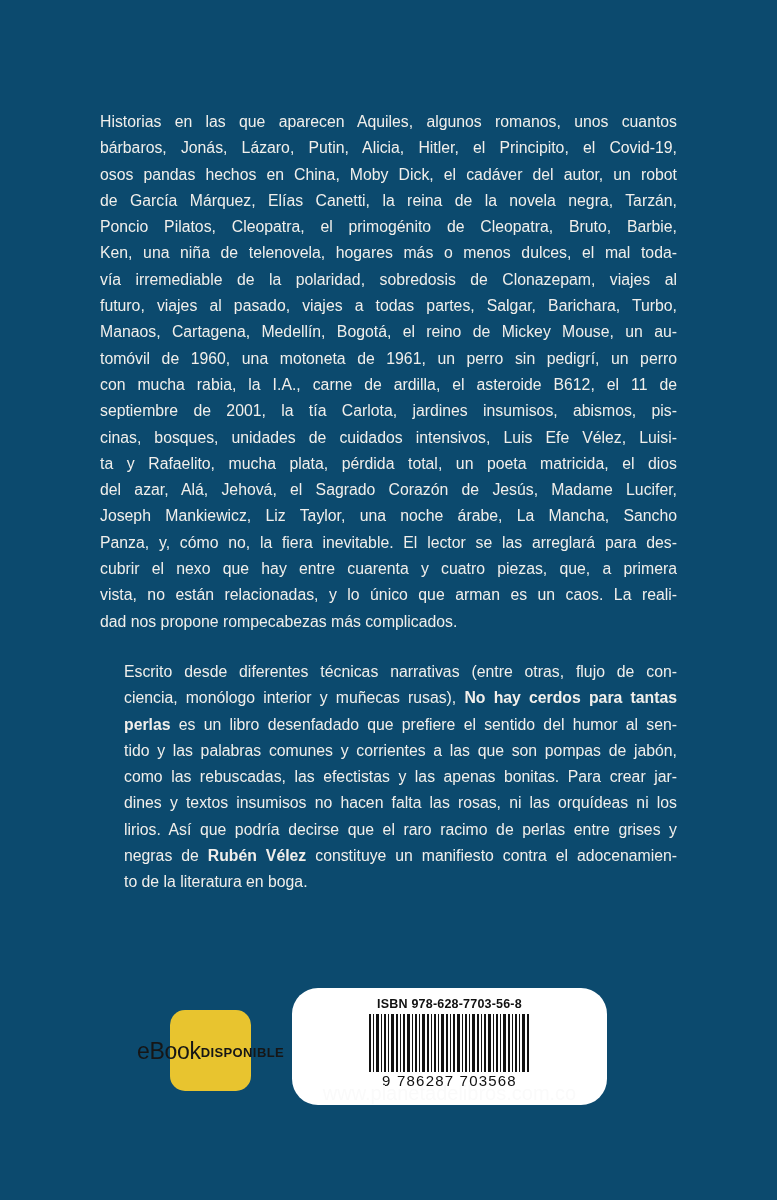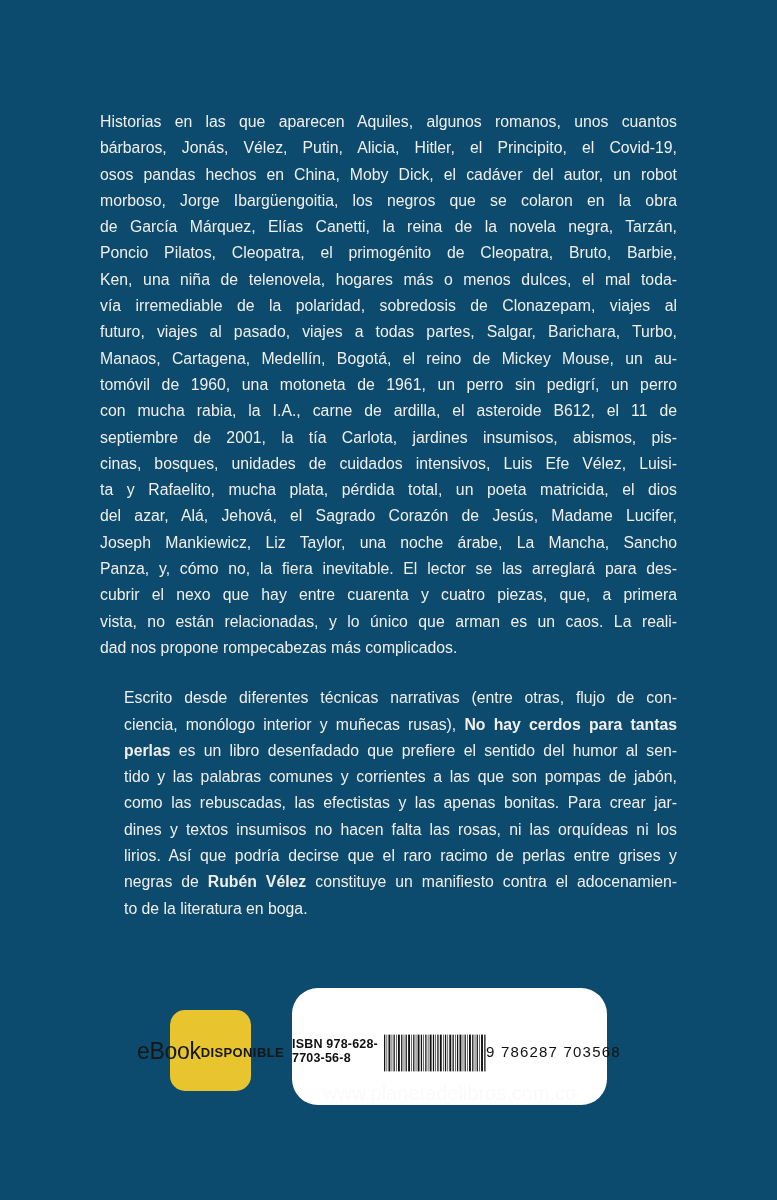--- a/index.html
+++ b/index.html
@@ -58,21 +58,21 @@
     display: flex; align-items: center; justify-content: center;
   }
   .publisher-name {
     font-family: "Liberation Serif", serif;
     font-size: 19px; color: #1a1a1a;
     margin-right: 2px; margin-top: 6px;
   }
   .bee { width: 50px; height: 56px; display: block; }
   .barcode-section {
     flex: 1;
-    display: flex; flex-direction: row; align-items: center;
+    display: flex; flex-direction: column; align-items: center;
     padding-top: 9px;
   }
   .isbn-label {
     font-size: 12.5px; font-weight: bold; letter-spacing: 0.2px;
     color: #111; line-height: 14px;
   }
   .bars { margin-top: 3px; display: block; }
   .barcode-digits {
     font-size: 15px; letter-spacing: 1.2px; color: #111;
     line-height: 16px; margin-top: 1px; white-space: pre;
@@ -85,23 +85,22 @@
   }
 </style>
 </head>
 <body>
 
 <div class="cover">
 
   <div class="text-block">
     <div class="para">
       <div class="ln">Historias en las que aparecen Aquiles, algunos romanos, unos cuantos</div>
-      <div class="ln">bárbaros, Jonás, Vélez, Putin, Alicia, Hitler, el Principito, el Covid-19,</div>
+      <div class="ln">bárbaros, Jonás, Lázaro, Putin, Alicia, Hitler, el Principito, el Covid-19,</div>
       <div class="ln">osos pandas hechos en China, Moby Dick, el cadáver del autor, un robot</div>
-      <div class="ln">morboso, Jorge Ibargüengoitia, los negros que se colaron en la obra</div>
       <div class="ln">de García Márquez, Elías Canetti, la reina de la novela negra, Tarzán,</div>
       <div class="ln">Poncio Pilatos, Cleopatra, el primogénito de Cleopatra, Bruto, Barbie,</div>
       <div class="ln">Ken, una niña de telenovela, hogares más o menos dulces, el mal toda-</div>
       <div class="ln">vía irremediable de la polaridad, sobredosis de Clonazepam, viajes al</div>
       <div class="ln">futuro, viajes al pasado, viajes a todas partes, Salgar, Barichara, Turbo,</div>
       <div class="ln">Manaos, Cartagena, Medellín, Bogotá, el reino de Mickey Mouse, un au-</div>
       <div class="ln">tomóvil de 1960, una motoneta de 1961, un perro sin pedigrí, un perro</div>
       <div class="ln">con mucha rabia, la I.A., carne de ardilla, el asteroide B612, el 11 de</div>
       <div class="ln">septiembre de 2001, la tía Carlota, jardines insumisos, abismos, pis-</div>
       <div class="ln">cinas, bosques, unidades de cuidados intensivos, Luis Efe Vélez, Luisi-</div>

